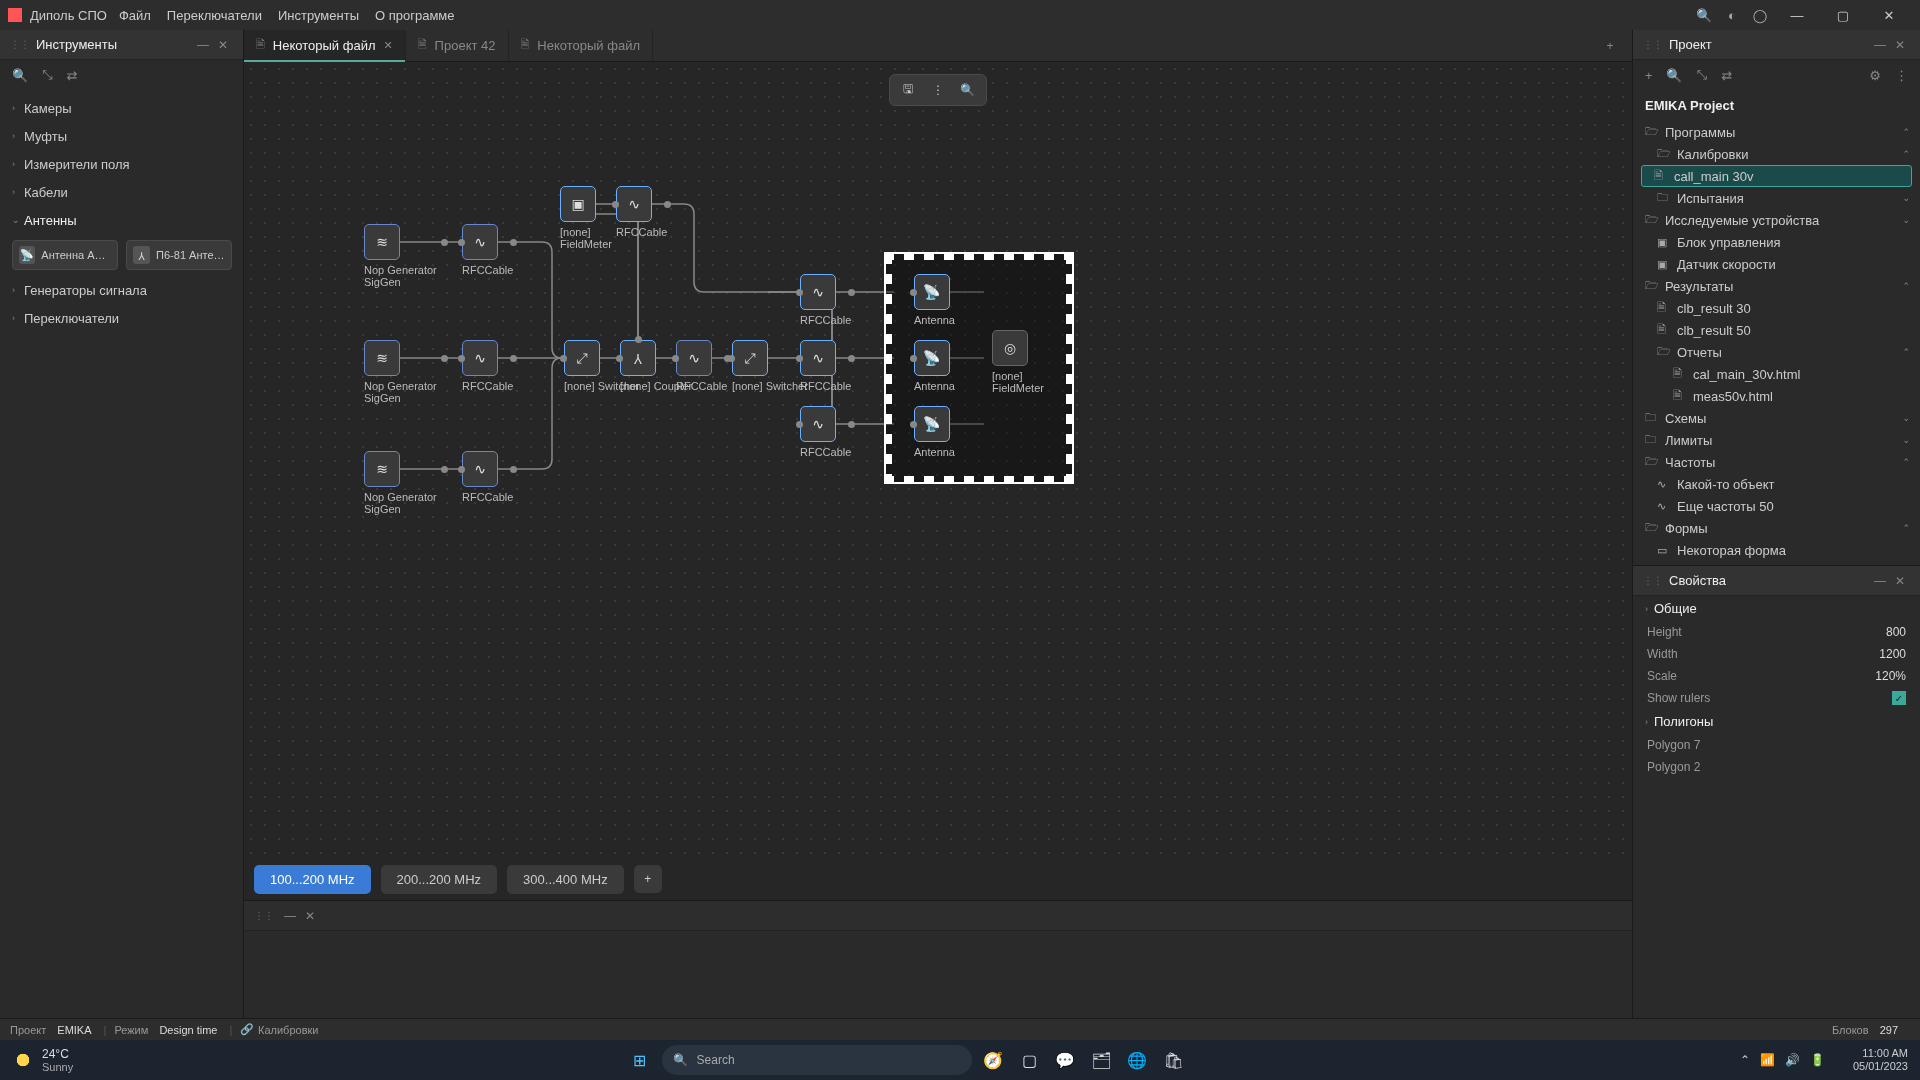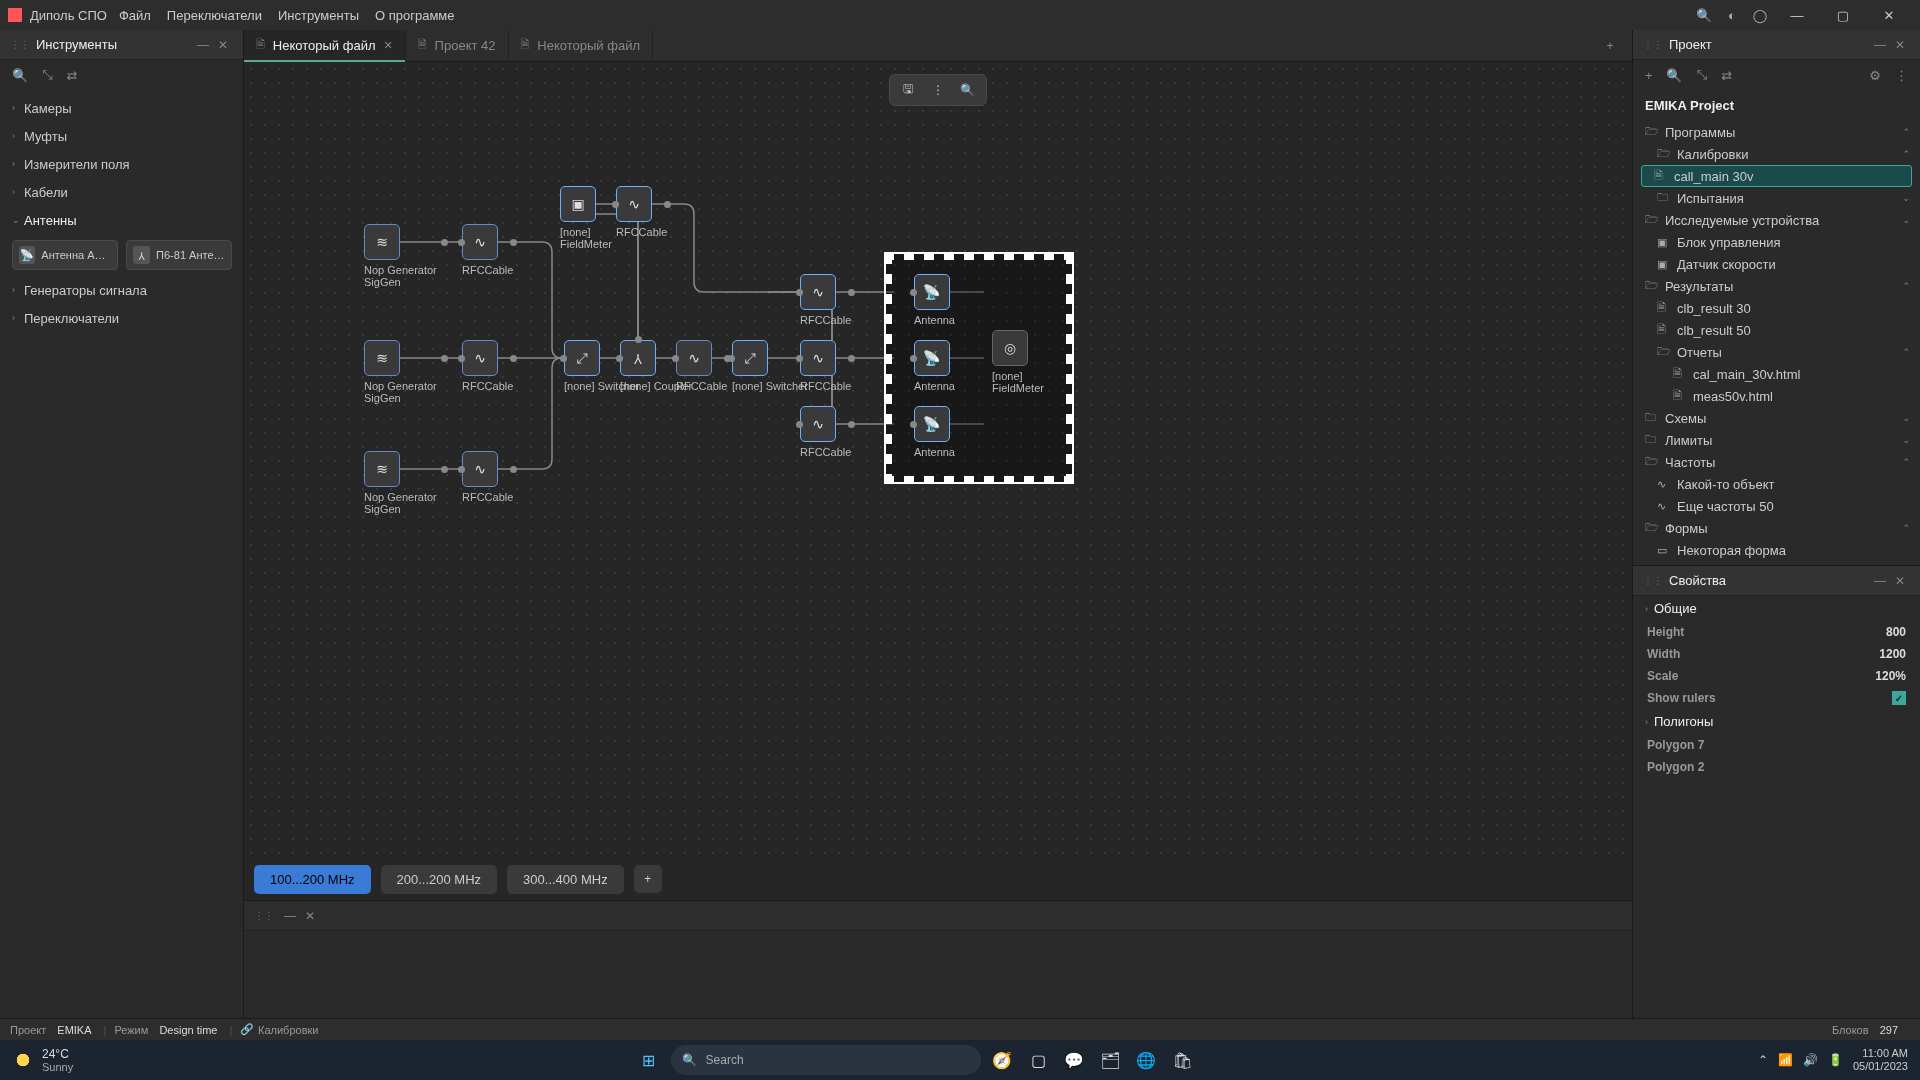--- a/index.html
+++ b/index.html
@@ -60,61 +60,61 @@
 .zone::before { content:''; position:absolute; inset:-2px; background:
   repeating-linear-gradient(90deg,#fff 0 10px, transparent 10px 20px) top/100% 8px no-repeat,
   repeating-linear-gradient(90deg,#fff 0 10px, transparent 10px 20px) bottom/100% 8px no-repeat,
   repeating-linear-gradient(0deg,#fff 0 10px, transparent 10px 20px) left/8px 100% no-repeat,
   repeating-linear-gradient(0deg,#fff 0 10px, transparent 10px 20px) right/8px 100% no-repeat;
   mask: linear-gradient(#000 0 0);
 }
 
 .bottom-tabs { height:42px; display:flex; align-items:center; padding:0 10px; gap:10px; background:#262626;}
 .btab { padding:7px 16px; border-radius:5px; background:#3a3a3a; color:#ccc; cursor:pointer; font-size:13px;}
-.btab.active { background:#3a7bd5; color:#000000;}
+.btab.active { background:#3a7bd5; color:#ffffff;}
 .btab-add { width:28px; height:28px; border-radius:5px; background:#3a3a3a; display:flex; align-items:center; justify-content:center; cursor:pointer; color:#ccc;}
 
 .log-panel { height:118px; background:#2a2a2a; border-top:1px solid #1a1a1a;}
 .log-panel .panel-header { background:#2d2d2d;}
 
 
 .right-panel { width: 288px; background:#2a2a2a; display:flex; flex-direction:column; border-left:1px solid #1a1a1a;}
 .rtree { flex: 0 0 auto; max-height: 490px; overflow:auto; padding-bottom:4px;}
 .rtitle { padding:8px 12px; font-size:13px; font-weight:600; color:#eee;}
 .rrow { display:flex; align-items:center; padding:3px 10px 3px 12px; cursor:pointer; font-size:13px; color:#ccc; gap:6px; height:22px;}
 .rrow .ricon2 { width:14px; color:#aaa; font-size:11px;}
 .rrow .spacer2 { flex:1;}
 .rrow .exp { color:#888; font-size:9px;}
 .rrow.sel { background:#1a4a4a; border:1px solid #3aa89a; border-radius:3px; margin:0 8px; padding-left:12px;}
 .depth1 { padding-left:24px;}
 .depth2 { padding-left:40px;}
 
 .props { flex:1; border-top:1px solid #1a1a1a; overflow:auto;}
-.prow { display:flex; align-items:flex-end; padding:4px 14px; font-size:12px; color:#999;font-weight:bold;}
+.prow { display:flex; align-items:flex-end; padding:4px 14px; font-size:12px; color:#999;}
 .prow .plabel { flex:1;}
 .prow .pval { color:#ddd;}
 .phead { padding:5px 12px; font-size:13px; color:#eee; display:flex; align-items:center; gap:6px;}
 .phead .chev3 { font-size:9px; color:#888;}
 .chk { width:14px; height:14px; background:#3aa89a; display:inline-flex; align-items:center; justify-content:center; color:#222; font-size:10px;}
 
 
 .statusbar { height:22px; background:#2d2d2d; display:flex; align-items:center; padding:0 10px; font-size:11px; color:#999; border-top:1px solid #1a1a1a;}
 .statusbar .sitem { margin-right:12px; display:flex; align-items:center; gap:4px;}
 .statusbar .sval { color:#ddd;}
 .statusbar .spacer { flex:1;}
 
 
 .taskbar { height:40px; background:#1c2430; display:flex; align-items:center; padding:0 12px; gap:8px; color:#ddd; font-size:12px;}
 .taskbar .weather { display:flex; align-items:center; gap:8px;}
 .taskbar .wicon { width:22px; height:22px; background:radial-gradient(circle,#ffd54a 40%,transparent 42%); border-radius:50%;}
 .taskbar .spacer { flex:1;}
 .taskbar .searchbox { width:310px; height:30px; background:#2a3340; border-radius:15px; display:flex; align-items:center; padding:0 12px; gap:8px; color:#aaa;}
 .taskbar .ticon2 { width:28px; height:28px; display:flex; align-items:center; justify-content:center; border-radius:4px; font-size:16px;}
 .taskbar .tray { display:flex; align-items:center; gap:10px; color:#ccc;}
-.taskbar .clock { text-align:right; line-height:1.2; font-size:11px;}
+.taskbar .clock { text-align:right; line-height:1.2; font-size:11px;margin-left:18px;}
 </style>
 </head>
 <body>
 
 <div class="titlebar">
   <span class="app-icon"></span>
   <span>Диполь СПО</span>
   <div class="menus">
     <span>Файл</span>
     <span>Переключатели</span>

